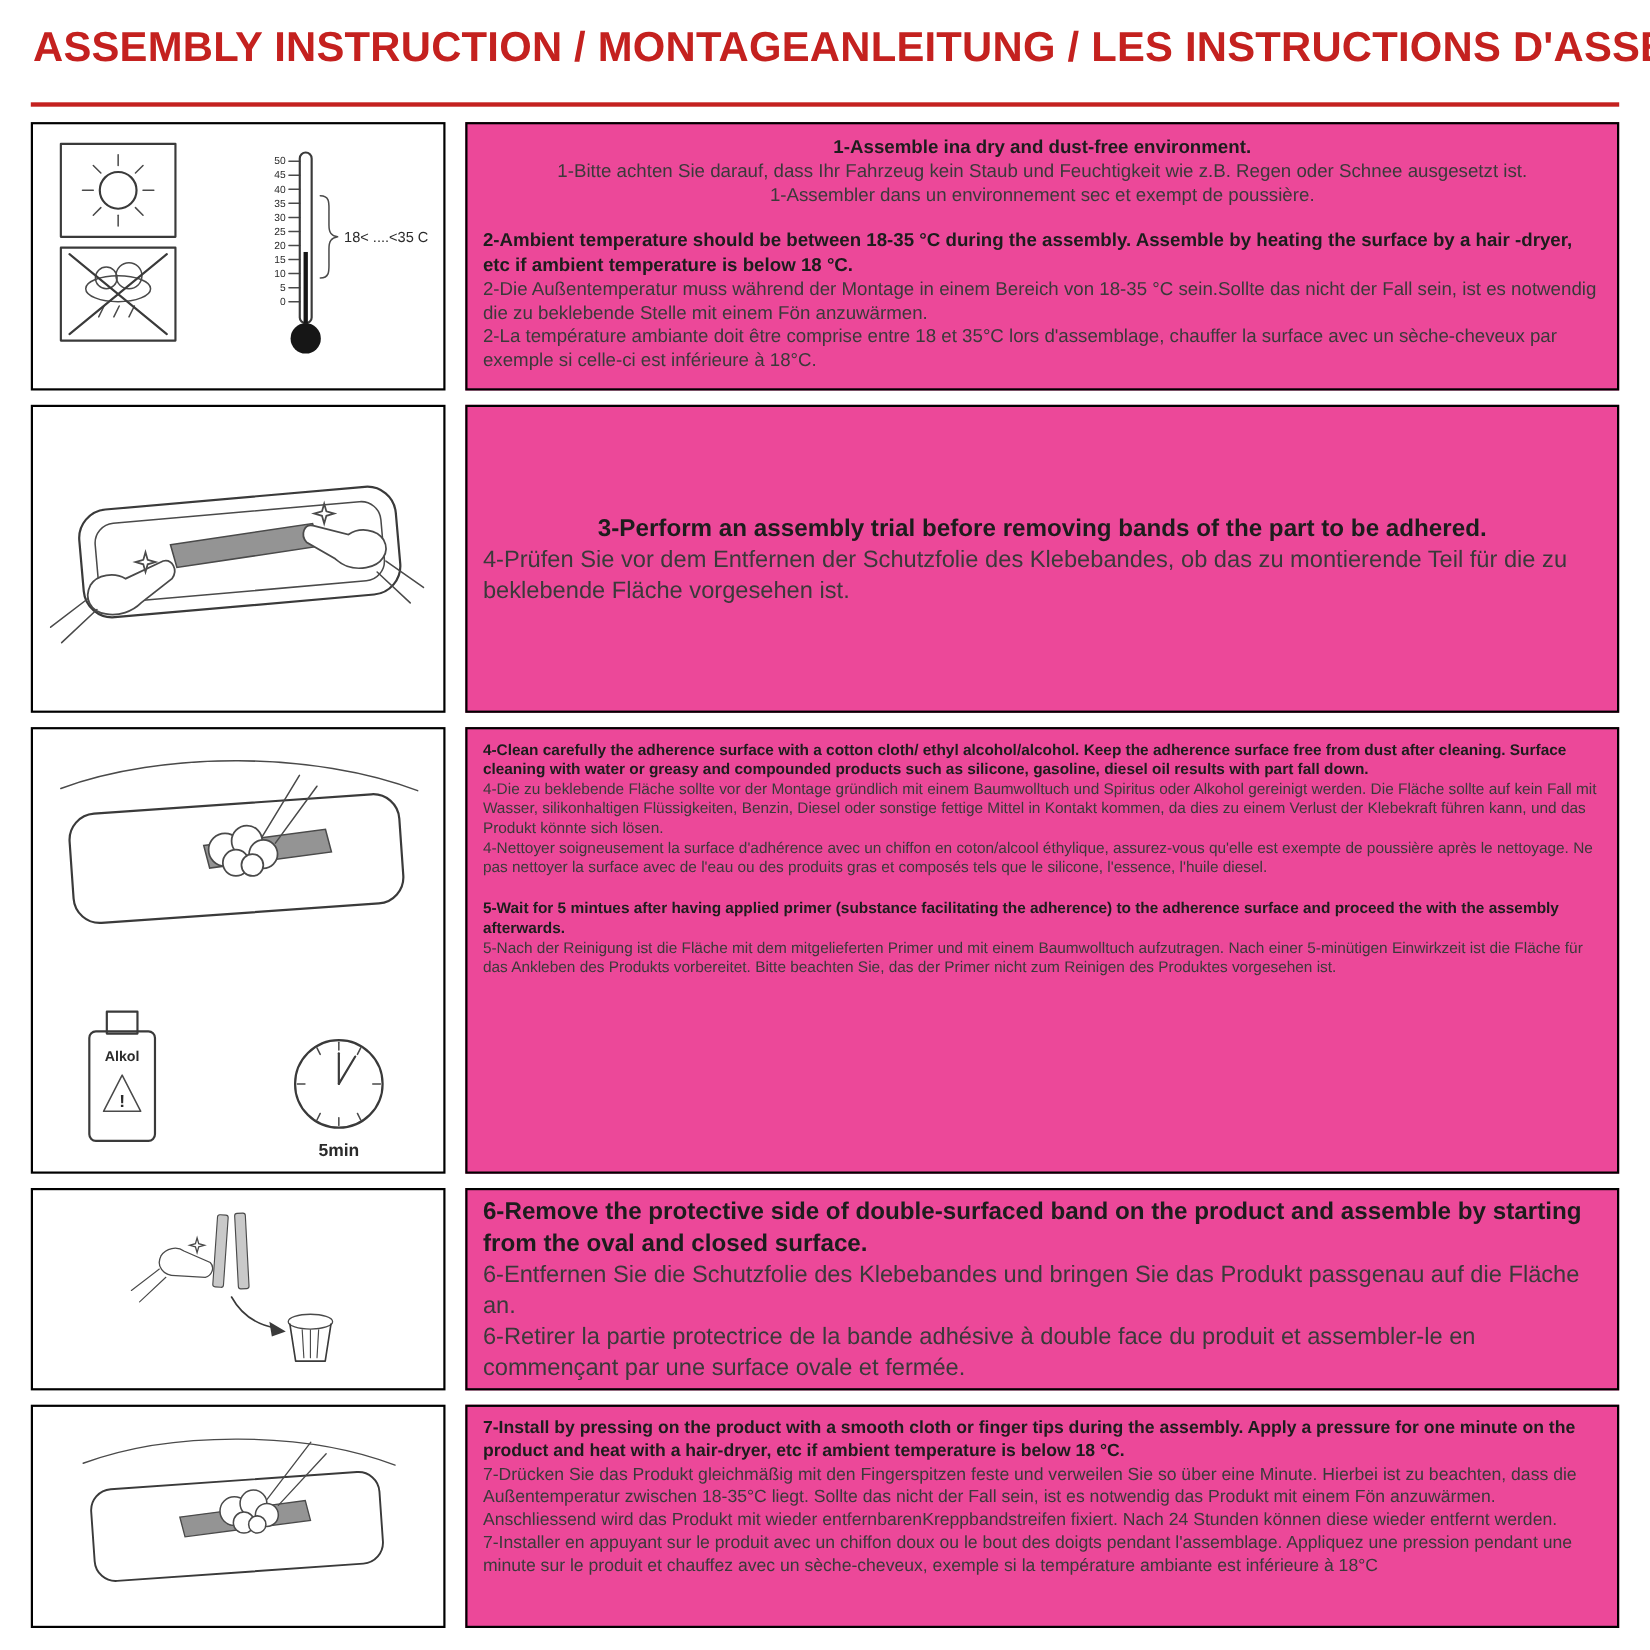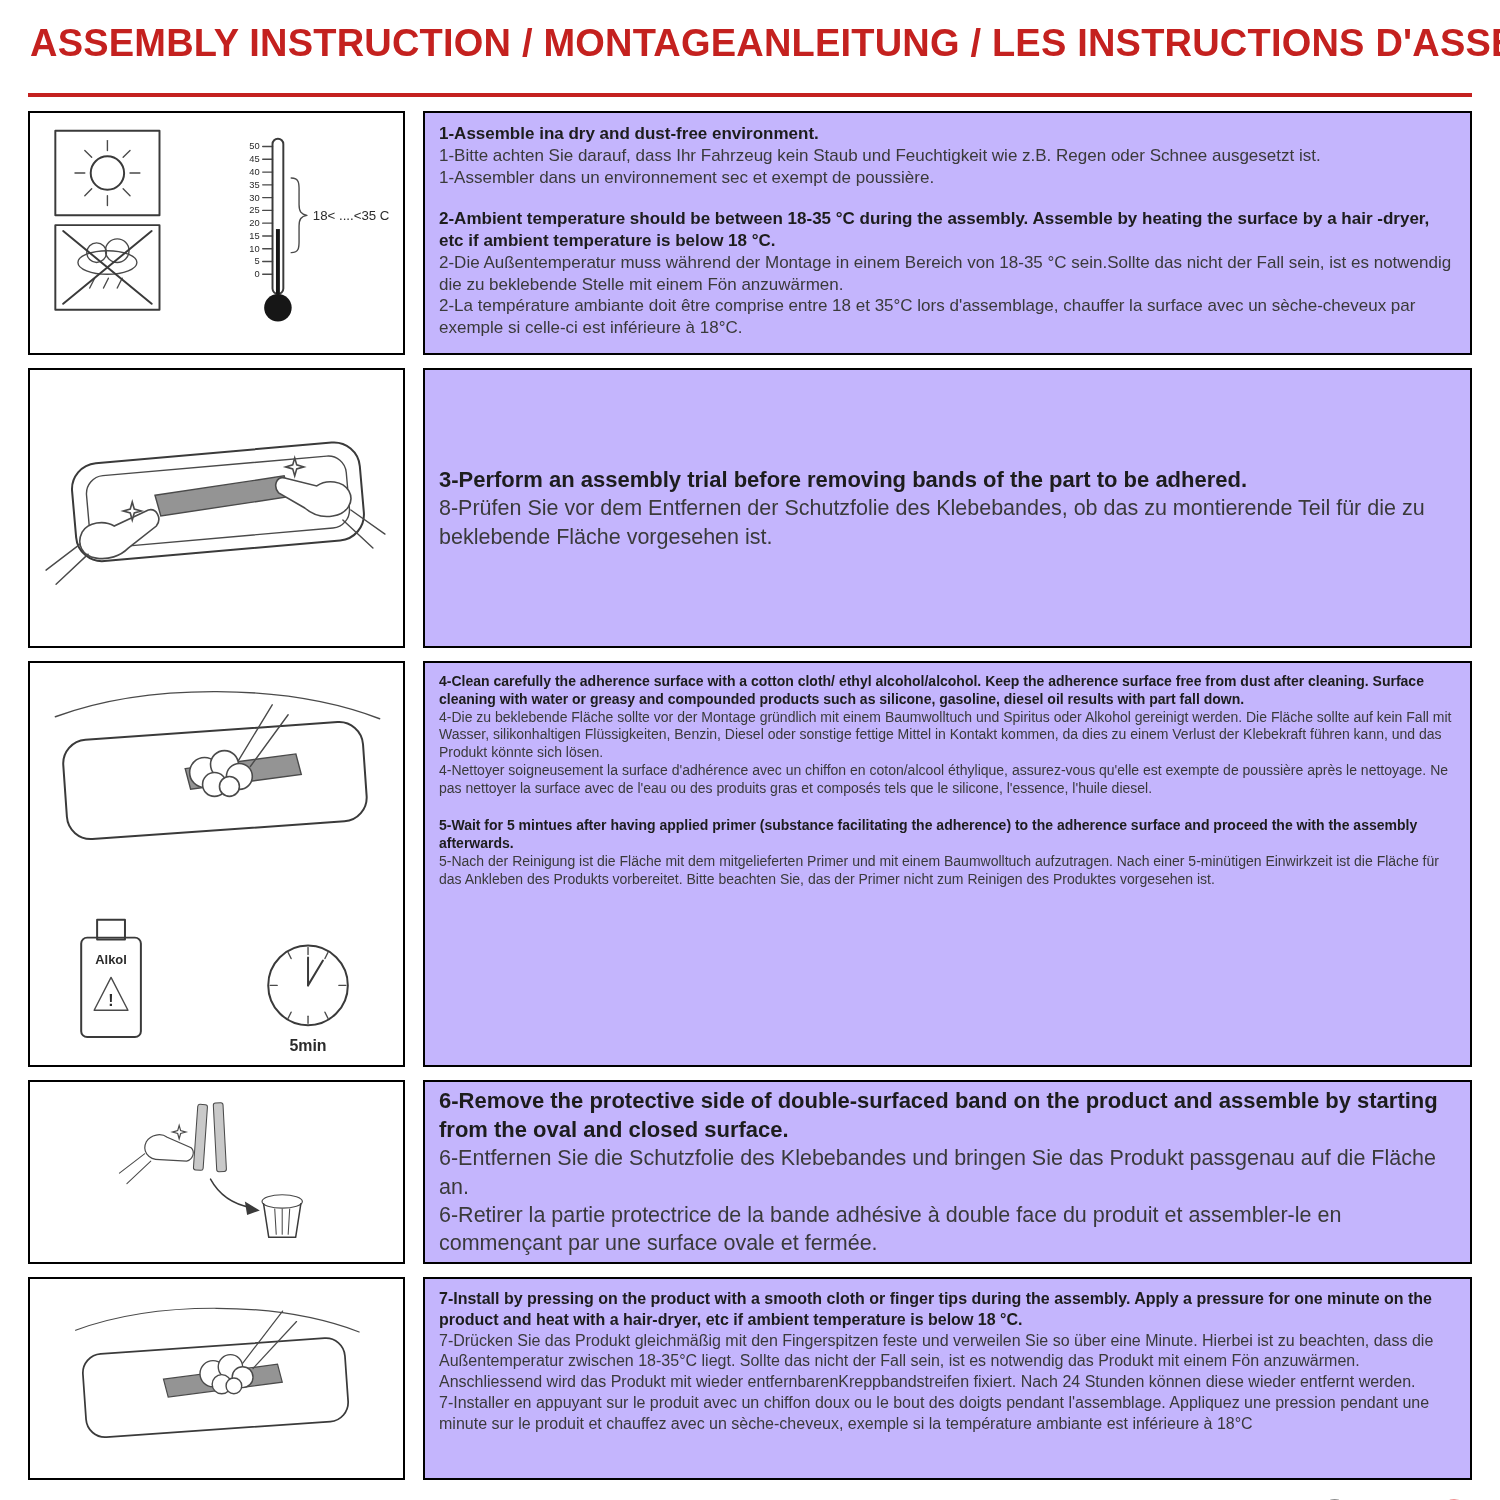--- a/index.html
+++ b/index.html
@@ -32,21 +32,22 @@
     display:flex; align-items:center; justify-content:flex-end;
     padding:6px;
     background:#fff;
   }
   .illus svg { width:100%; height:100%; }
   .textbox {
     flex:1 1 auto;
     border:2px solid #000;
     padding:10px 14px;
     display:flex; flex-direction:column; justify-content:flex-start;
-    background:#c4b5fd;
+    background:#ec4899;
+    align-items:center;
   }
   .textbox.center { justify-content:center; }
   .para { color:#3a3a3a; }
   .para.b { font-weight:700; color:#1d1d1d; }
   .gap { margin-top:20px; }
   .r1 { height:244px; }  .r1 .para { font-size:17px; line-height:1.28; }
   .r2 { height:280px; }  .r2 .para { font-size:21.5px; line-height:1.32; }
   .r2 .para.b { font-size:22px; }
   .r3 { height:406px; }  .r3 .para { font-size:14px; line-height:1.27; }
   .r4 { height:184px; }  .r4 .para { font-size:21.5px; line-height:1.32; }
@@ -171,21 +172,21 @@
       <g>
         <path d="M296,118 C310,116 318,104 312,93 C306,83 290,81 280,88 L248,80 C240,78 236,88 242,95 L268,110 C276,117 284,120 296,118 Z" class="fillwhite"></path>
         <line x1="336" y1="150" x2="306" y2="122" class="ln1"></line>
         <line x1="348" y1="136" x2="314" y2="112" class="ln1"></line>
         <path d="M258,60 L260,67 L267,69 L260,71 L258,78 L256,71 L249,69 L256,67 Z" class="fillwhite"></path>
       </g>
     </svg>
   </div>
   <div class="textbox center">
     <p class="para b">3-Perform an assembly trial before removing bands of the part to be adhered.</p>
-    <p class="para">8-Prüfen Sie vor dem Entfernen der Schutzfolie des Klebebandes, ob das zu montierende Teil für die zu beklebende Fläche vorgesehen ist.</p>
+    <p class="para">4-Prüfen Sie vor dem Entfernen der Schutzfolie des Klebebandes, ob das zu montierende Teil für die zu beklebende Fläche vorgesehen ist.</p>
   </div>
 </section>
 
 <section class="row r3">
   <div class="illus">
     <svg viewBox="0 0 360 392" preserveAspectRatio="xMidYMid meet">
       <path d="M18,48 C110,14 250,14 344,50" class="ln1"></path>
       <g transform="rotate(-4 180 120)">
         <rect x="28" y="62" width="302" height="100" rx="24" class="ln"></rect>
         <polygon points="150,98 262,91 266,112 154,119" class="fillgray"></polygon>

